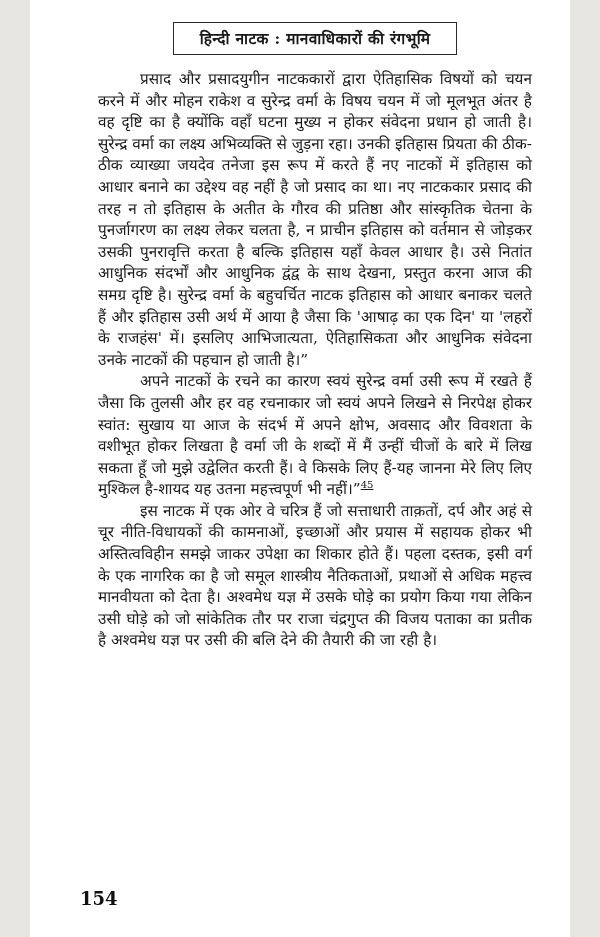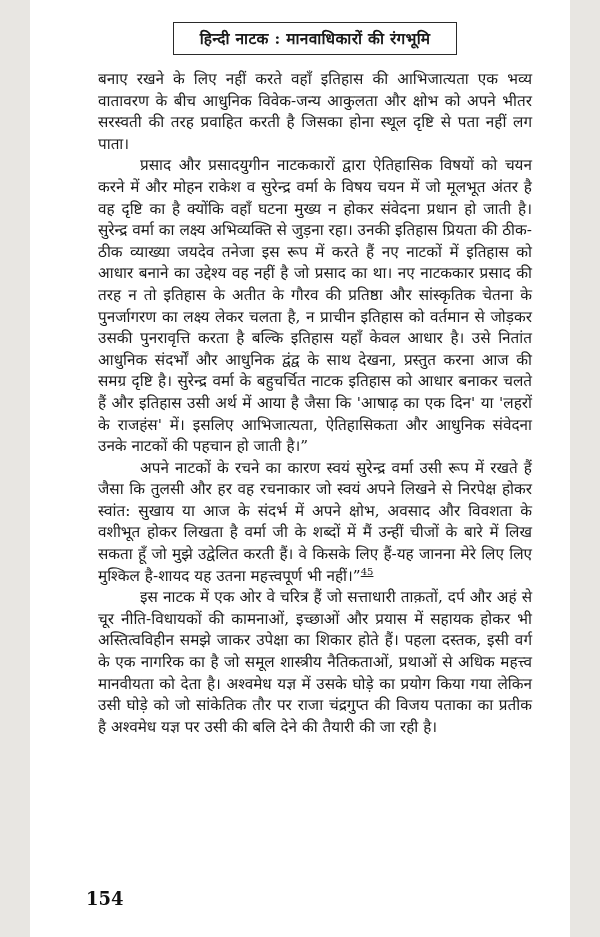--- a/index.html
+++ b/index.html
@@ -44,38 +44,37 @@
     text-indent: 42px;
   }
   sup {
     font-size: 10px;
     line-height: 0;
     vertical-align: super;
     text-decoration: underline;
   }
   .page-number {
     position: absolute;
-    left: 56px;
+    left: 50px;
     bottom: 28px;
     font-size: 18px;
     font-weight: 700;
     color: #111;
   }
 </style>
 </head>
 <body>
 
 <div class="page">
 
   <div class="header-box">
     <span>हिन्दी नाटक : मानवाधिकारों की रंगभूमि</span>
   </div>
 
   <div class="body-text">
-    <p class="para"><span>बनाए रखने के लिए नहीं करते वहाँ इतिहास की आभिजात्यता एक भव्य वातावरण के बीच आधुनिक विवेक-जन्य आकुलता और क्षोभ को अपने भीतर सरस्वती की तरह प्रवाहित करती है जिसका होना स्थूल दृष्टि से पता नहीं लग पाता।</span><sup></sup></p>
 
     <p class="para indent"><span>प्रसाद और प्रसादयुगीन नाटककारों द्वारा ऐतिहासिक विषयों को चयन करने में और मोहन राकेश व सुरेन्द्र वर्मा के विषय चयन में जो मूलभूत अंतर है वह दृष्टि का है क्योंकि वहाँ घटना मुख्य न होकर संवेदना प्रधान हो जाती है। सुरेन्द्र वर्मा का लक्ष्य अभिव्यक्ति से जुड़ना रहा। उनकी इतिहास प्रियता की ठीक-ठीक व्याख्या जयदेव तनेजा इस रूप में करते हैं नए नाटकों में इतिहास को आधार बनाने का उद्देश्य वह नहीं है जो प्रसाद का था। नए नाटककार प्रसाद की तरह न तो इतिहास के अतीत के गौरव की प्रतिष्ठा और सांस्कृतिक चेतना के पुनर्जागरण का लक्ष्य लेकर चलता है, न प्राचीन इतिहास को वर्तमान से जोड़कर उसकी पुनरावृत्ति करता है बल्कि इतिहास यहाँ केवल आधार है। उसे नितांत आधुनिक संदर्भों और आधुनिक द्वंद्व के साथ देखना, प्रस्तुत करना आज की समग्र दृष्टि है। सुरेन्द्र वर्मा के बहुचर्चित नाटक इतिहास को आधार बनाकर चलते हैं और इतिहास उसी अर्थ में आया है जैसा कि 'आषाढ़ का एक दिन' या 'लहरों के राजहंस' में। इसलिए आभिजात्यता, ऐतिहासिकता और आधुनिक संवेदना उनके नाटकों की पहचान हो जाती है।”</span><sup></sup></p>
 
     <p class="para indent"><span>अपने नाटकों के रचने का कारण स्वयं सुरेन्द्र वर्मा उसी रूप में रखते हैं जैसा कि तुलसी और हर वह रचनाकार जो स्वयं अपने लिखने से निरपेक्ष होकर स्वांत: सुखाय या आज के संदर्भ में अपने क्षोभ, अवसाद और विवशता के वशीभूत होकर लिखता है वर्मा जी के शब्दों में मैं उन्हीं चीजों के बारे में लिख सकता हूँ जो मुझे उद्वेलित करती हैं। वे किसके लिए हैं-यह जानना मेरे लिए लिए मुश्किल है-शायद यह उतना महत्त्वपूर्ण भी नहीं।”</span><sup>45</sup></p>
 
     <p class="para indent"><span>इस नाटक में एक ओर वे चरित्र हैं जो सत्ताधारी ताक़तों, दर्प और अहं से चूर नीति-विधायकों की कामनाओं, इच्छाओं और प्रयास में सहायक होकर भी अस्तित्वविहीन समझे जाकर उपेक्षा का शिकार होते हैं। पहला दस्तक, इसी वर्ग के एक नागरिक का है जो समूल शास्त्रीय नैतिकताओं, प्रथाओं से अधिक महत्त्व मानवीयता को देता है। अश्वमेध यज्ञ में उसके घोड़े का प्रयोग किया गया लेकिन उसी घोड़े को जो सांकेतिक तौर पर राजा चंद्रगुप्त की विजय पताका का प्रतीक है अश्वमेध यज्ञ पर उसी की बलि देने की तैयारी की जा रही है।</span><sup></sup></p>
   </div>
 
   <div class="page-number">154</div>
 

